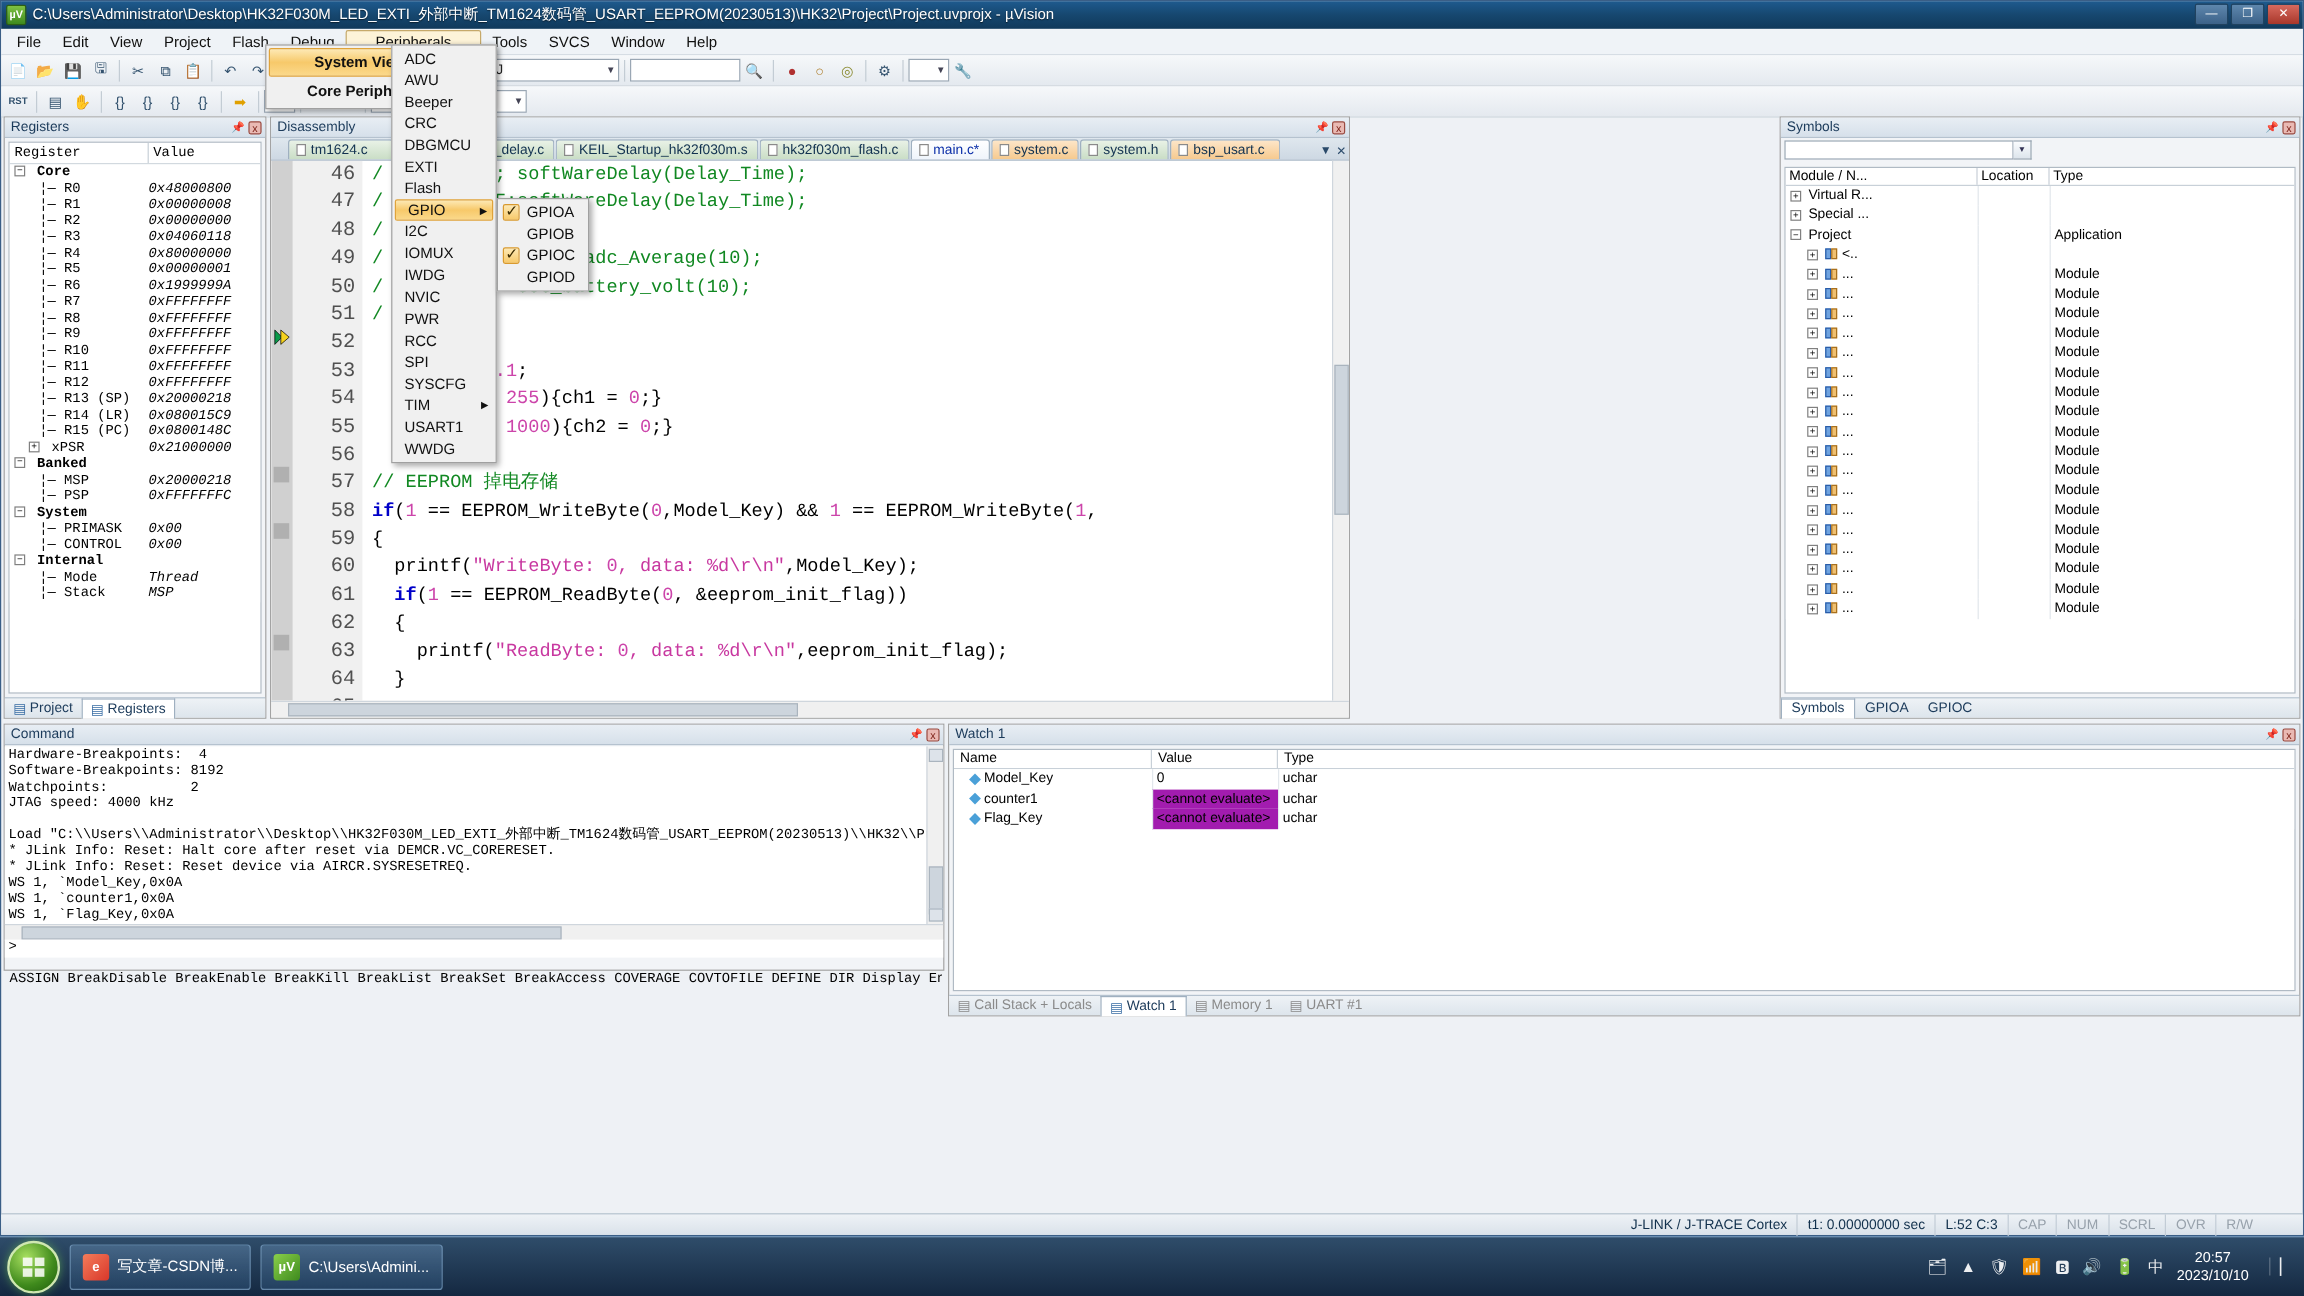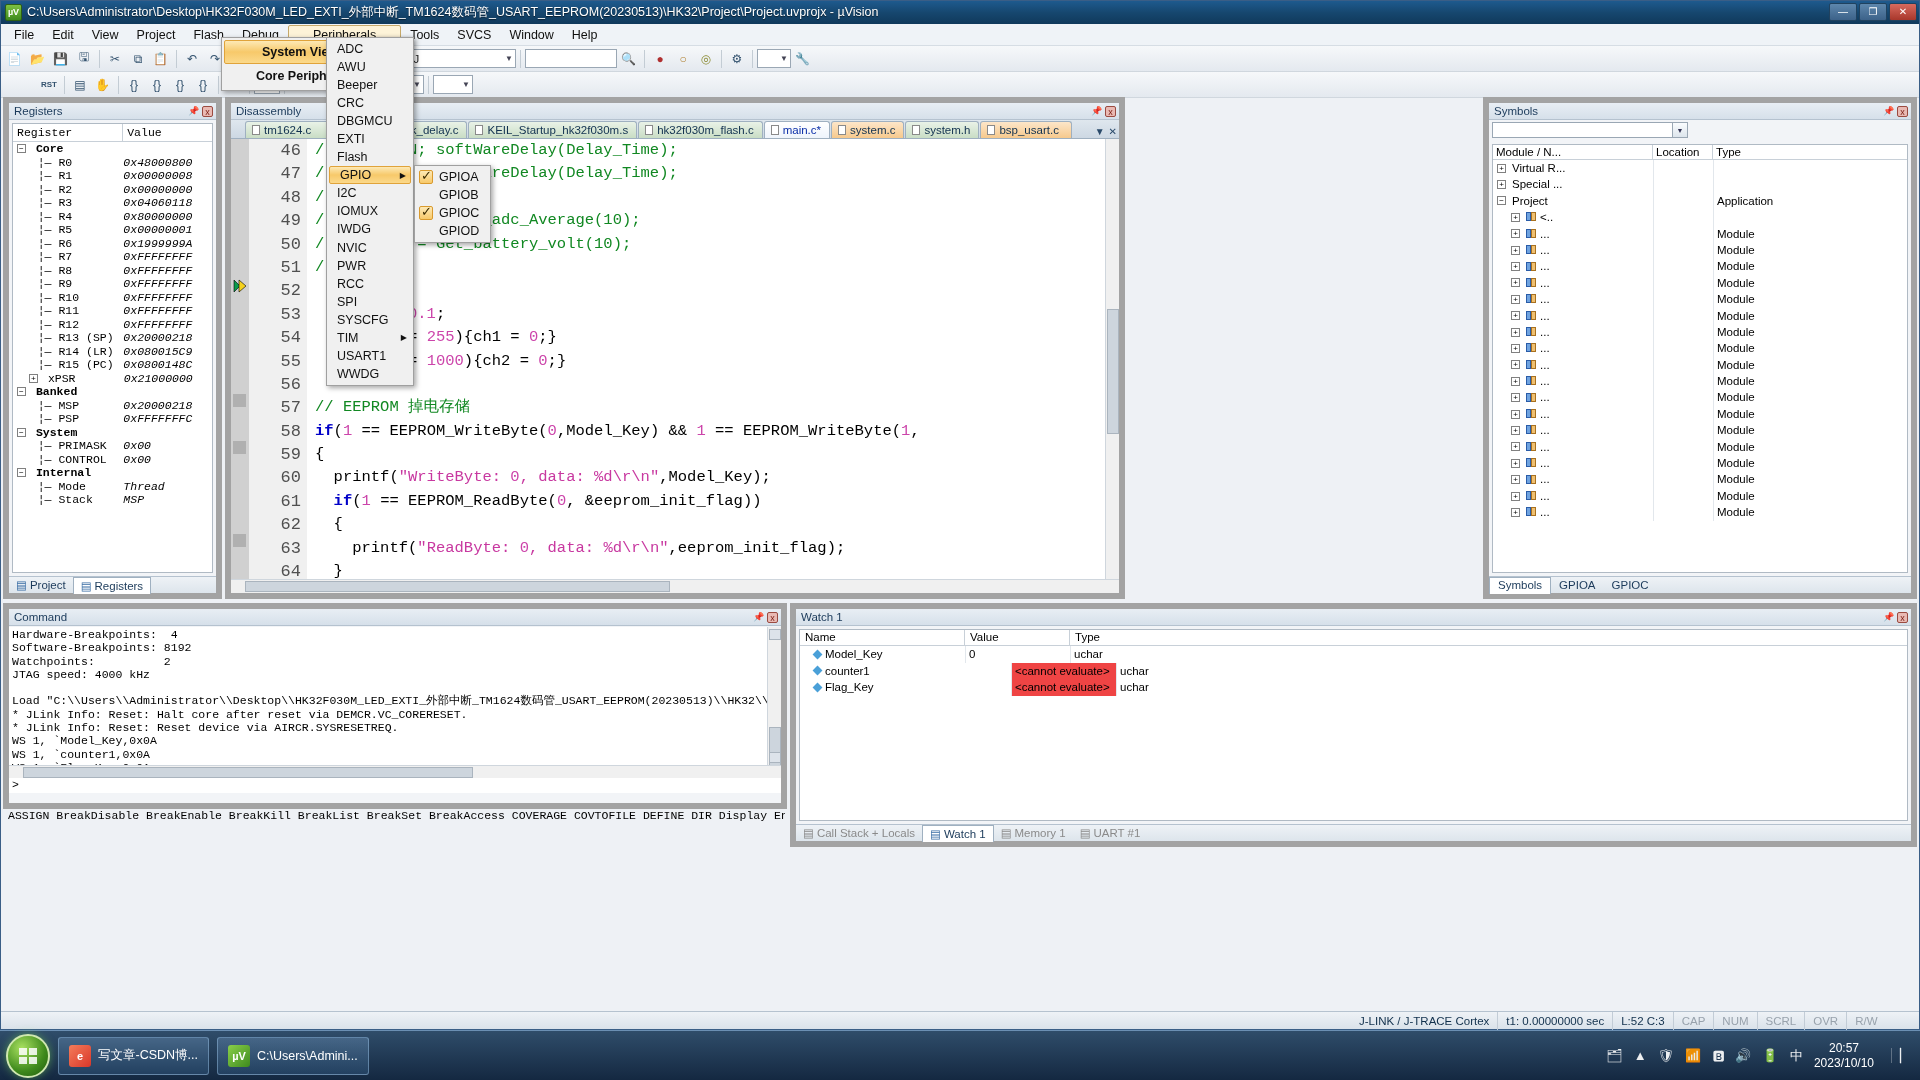--- a/index.html
+++ b/index.html
@@ -77,21 +77,21 @@
   }
   .tb-combo .arw { position:absolute; right:2px; font-size:8px; color:#445; }
   .tb-input {
     height:19px; border:1px solid #9aa7b4; background:#fff; font-size:11.5px;
     display:flex;align-items:center;padding:0 3px;color:#222;
   }
 
   
   .panes { position:absolute; left:0; top:96px; right:0; bottom:18px; }
 
-  .pane { position:absolute; background:#f2f4f7; border:6px solid #a3a3a3; }
+  .pane { position:absolute; background:#f2f4f7; border:1px solid #a3a3a3; }
   .pane-hdr {
     height:17px; background:linear-gradient(180deg,#e8eef4,#d6e0ea);
     border-bottom:1px solid #b5c2cf; display:flex;align-items:center;
     font-size:11.5px; color:#1b3a5a; padding-left:5px; position:relative;
   }
   .pane-hdr .tools { position:absolute; right:3px; display:flex; gap:3px; align-items:center; }
   .hdr-btn { font-size:9px; color:#335; width:11px;height:11px;text-align:center;line-height:11px; }
   .hdr-btn.x { background:#e9b9b3; border:1px solid #9a4a40; color:#7a1e14; border-radius:2px; }
 
   
@@ -223,21 +223,21 @@
 
   
   #watch-pane { left:789px; top:506px; right:2px; height:244px; }
   .w-head { display:flex; height:16px; background:#fff; border-bottom:1px solid #c8d0d8; font-size:11.5px;}
   .w-head div { border-right:1px solid #c8d0d8; padding-left:5px; line-height:15px; }
   .w-rows { background:#fff; font-size:11.5px; }
   .w-row { display:flex; height:16.6px; line-height:16.6px; }
   .w-row .c1 { width:165px; padding-left:5px; display:flex;align-items:center;gap:4px;}
   .w-row .c2 { width:105px; border-left:1px solid #e2e7ec; padding-left:3px;}
   .w-row .c3 { width:115px; border-left:1px solid #e2e7ec; padding-left:3px;}
-  .w-row.alt .c2 { background:#ef4444;margin-left:46px; }
+  .w-row.alt .c2 { background:#a21caf; }
   .w-diam { width:7px;height:7px;background:#4aa0d8;transform:rotate(45deg);display:inline-block;}
   .w-tabs {
     position:absolute; bottom:0; left:0; right:0; height:17px;
     background:linear-gradient(180deg,#eef2f6,#dde5ec); border-top:1px solid #b5c2cf;
     display:flex; align-items:center; font-size:11.5px;
   }
   .w-tabs .t { padding:1px 7px; color:#1b3a5a; display:flex;align-items:center;gap:3px;}
   .w-tabs .t.sel { background:#fff; border:1px solid #9fb0c0; border-bottom:none; height:17px;}
 
   
@@ -377,21 +377,21 @@
       <div class="tb-sep"></div>
       <div class="tb-btn">⚙</div>
       <div class="tb-sep"></div>
       <div class="tb-combo" style="width:34px;">
         <span class="arw">▼</span>
       </div>
       <div class="tb-btn">🔧</div>
     </div>
 
     <div class="toolbar">
-      <div class="tb-btn" style="font-size:8px;font-weight:bold;margin-left:34px;">RST</div>
+      <div class="tb-btn" style="font-size:8px;font-weight:bold;">RST</div>
       <div class="tb-sep"></div>
       <div class="tb-btn">▤</div>
       <div class="tb-btn" style="color:#666;">✋</div>
       <div class="tb-sep"></div>
       <div class="tb-btn">{}</div>
       <div class="tb-btn">{}</div>
       <div class="tb-btn">{}</div>
       <div class="tb-btn">{}</div>
       <div class="tb-sep"></div>
       <div class="tb-btn" style="color:#e0a000;">➡</div>

